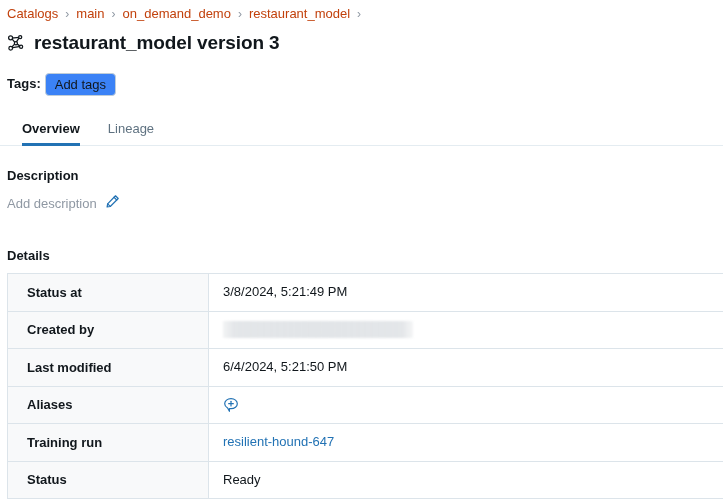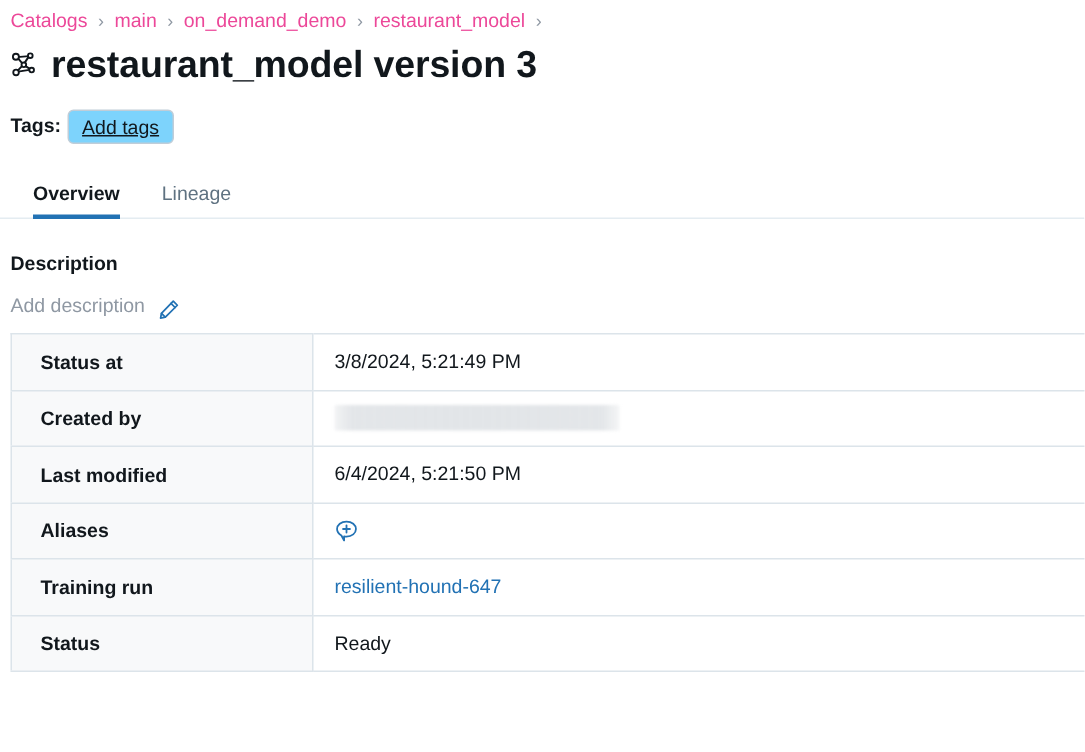--- a/index.html
+++ b/index.html
@@ -28,21 +28,21 @@
   .breadcrumb {
     display: flex;
     align-items: center;
     padding: 5px 0 0 7px;
     font-size: 13px;
     line-height: 18px;
     height: 18px;
     white-space: nowrap;
   }
   .crumb-link {
-    color: #ec4899;
+    color: #c2410c;
     text-decoration: none;
     cursor: pointer;
   }
   .crumb-sep {
     color: #8f98a3;
     margin: 0 7px;
     font-size: 12px;
     line-height: 18px;
   }
 
@@ -54,21 +54,21 @@
     height: 28px;
   }
   .model-icon {
     width: 18px;
     height: 18px;
     flex: 0 0 18px;
     margin-right: 9px;
     display: block;
   }
   .page-title {
-    font-size: 25px;
+    font-size: 19px;
     font-weight: bold;
     letter-spacing: -0.1px;
     line-height: 26px;
     color: #11171c;
   }
 
   
   .tags-row {
     display: flex;
     align-items: center;
@@ -83,27 +83,26 @@
     line-height: 26px;
   }
   .add-tags-btn {
     display: inline-flex;
     align-items: center;
     justify-content: center;
     height: 23px;
     padding: 0 9px;
     font-size: 13px;
     color: #11171c;
-    background: #7dd3fc;
+    background: #3b82f6;
     border: 1px solid #c0cdd8;
     border-radius: 4px;
     cursor: pointer;
     font-family: "Liberation Sans", sans-serif;
     box-sizing: border-box;
-    text-decoration: underline;
   }
 
   
   .tabs {
     position: relative;
     display: flex;
     align-items: flex-end;
     margin-top: 22px;
     padding-left: 22px;
     height: 27px;
@@ -139,21 +138,21 @@
     font-size: 13px;
     font-weight: bold;
     color: #11171c;
     padding-left: 7px;
     line-height: 18px;
   }
   .desc-heading { margin-top: 21px; }
 
   .desc-row {
     display: flex;
-    align-items: flex-end;
+    align-items: flex-start;
     padding-left: 7px;
     margin-top: 9px;
     height: 20px;
   }
   .desc-placeholder {
     font-size: 13px;
     color: #8f98a3;
     line-height: 20px;
   }
   .edit-icon {
@@ -279,20 +278,21 @@
     <span class="desc-placeholder">Add description</span>
     <svg class="edit-icon" viewBox="0 0 16 16" aria-hidden="true">
       <g fill="none" stroke="#2272b4" stroke-width="1.25" stroke-linejoin="round" stroke-linecap="round">
         <path d="M11.2 1.9 L14.1 4.8 L5.6 13.3 L2.2 13.9 L2.8 10.5 Z"></path>
         <line x1="9.6" y1="3.5" x2="12.5" y2="6.4"></line>
         <line x1="2.9" y1="10.6" x2="5.5" y2="13.2"></line>
       </g>
     </svg>
   </div>
 
+  <div class="section-heading details-heading">Details</div>
 
   <table class="details-table">
     <tbody>
       <tr>
         <td class="key-cell">Status at</td>
         <td class="val-cell">
           <span class="val-text">3/8/2024, 5:21:49 PM</span>
         </td>
       </tr>
       <tr>

